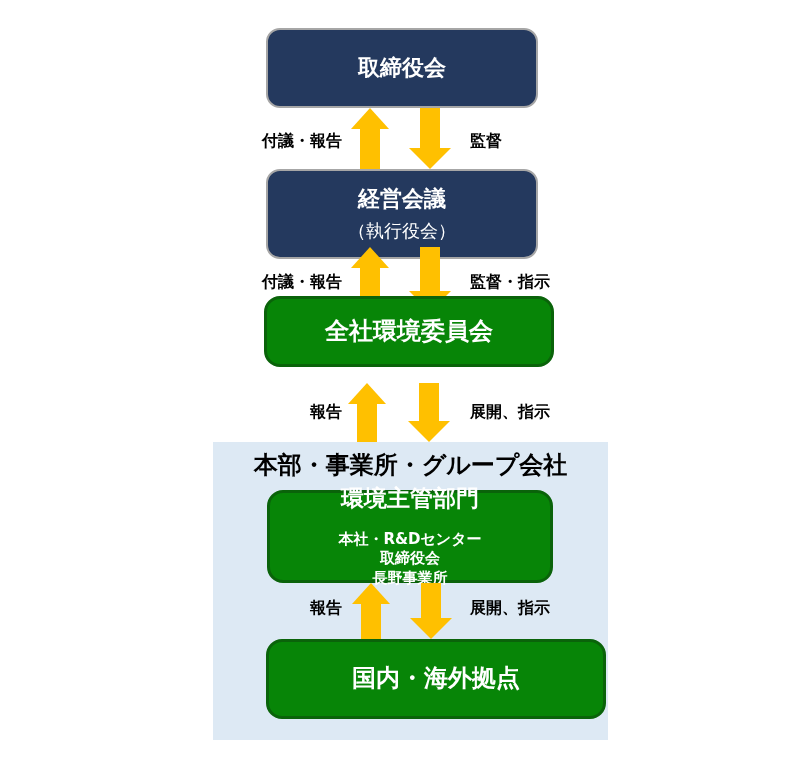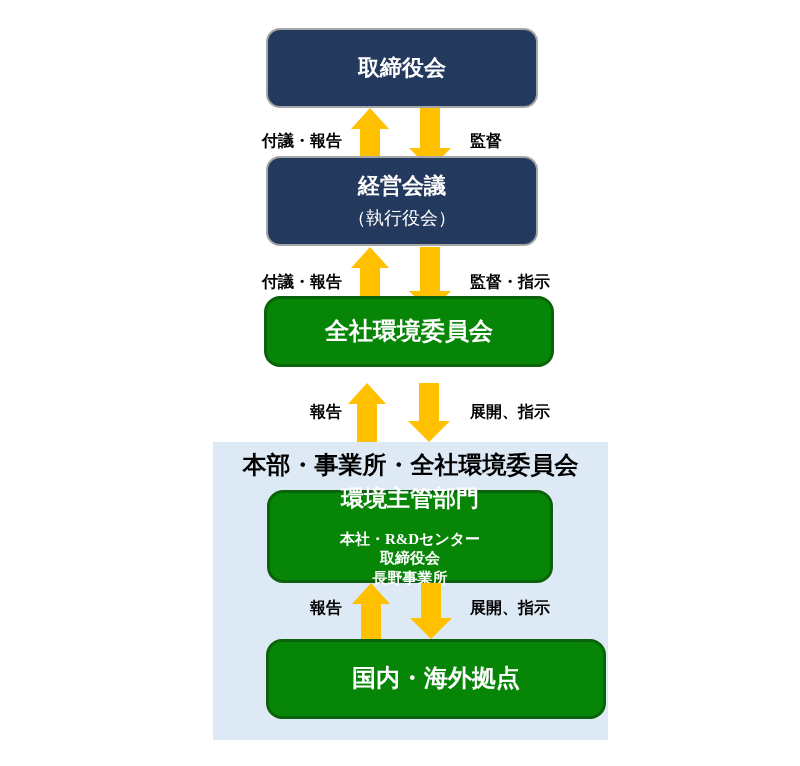--- a/index.html
+++ b/index.html
@@ -27,30 +27,30 @@
     background: var(--navy);
     border: 2px solid var(--box_border);
     border-radius: 14px;
   }
   .box.green {
     background: var(--green);
     border: 3px solid var(--green_border);
     border-radius: 16px;
   }
   #box-board      { left: 266px; top:  28px; width: 272px; height: 80px; }
-  #box-management { left: 266px; top: 156px; width: 272px; height: 90px; }
+  #box-management { left: 266px; top: 169px; width: 272px; height: 90px; }
   #box-committee  { left: 264px; top: 296px; width: 290px; height: 71px; align-items: center; }
   #box-department { left: 267px; top: 490px; width: 286px; height: 93px; }
   #box-sites      { left: 266px; top: 639px; width: 340px; height: 80px; }
 
   .box-title    { font-weight: bold; font-size: 22px; line-height: 1.15; }
   #box-committee .box-title, #box-sites .box-title { font-size: 24px; }
   #box-department .box-title { font-size: 23px; margin-bottom: 19px; }
   .box-subtitle { font-size: 18px; line-height: 1.2; margin-top: 9px; }
-  .box-line     { font-size: 15px; font-weight: bold; line-height: 1.3; font-family: Liberation Serif, serif; }
+  .box-line     { font-size: 15px; font-weight: bold; line-height: 1.3; }
 
   
   #group {
     position: absolute;
     left: 213px; top: 442px;
     width: 395px; height: 298px;
     background: var(--group_bg);
   }
   #group-title {
     position: absolute;
@@ -109,21 +109,21 @@
   #label-down3 { top: 402px; }
   #label-up4   { top: 598px; }
   #label-down4 { top: 598px; }
 </style>
 </head>
 <body>
 
 <div class="canvas">
 
   <div id="group"></div>
-  <div id="group-title">本部・事業所・全社環境委員会</div>
+  <div id="group-title">本部・事業所・グループ会社</div>
 
   <div class="box navy" id="box-board">
     <div class="box-title">取締役会</div>
   </div>
 
   <div class="arrow" id="up1">
     <div class="head-up"></div>
     <div class="shaft"></div>
   </div>
   <div class="arrow" id="down1">

